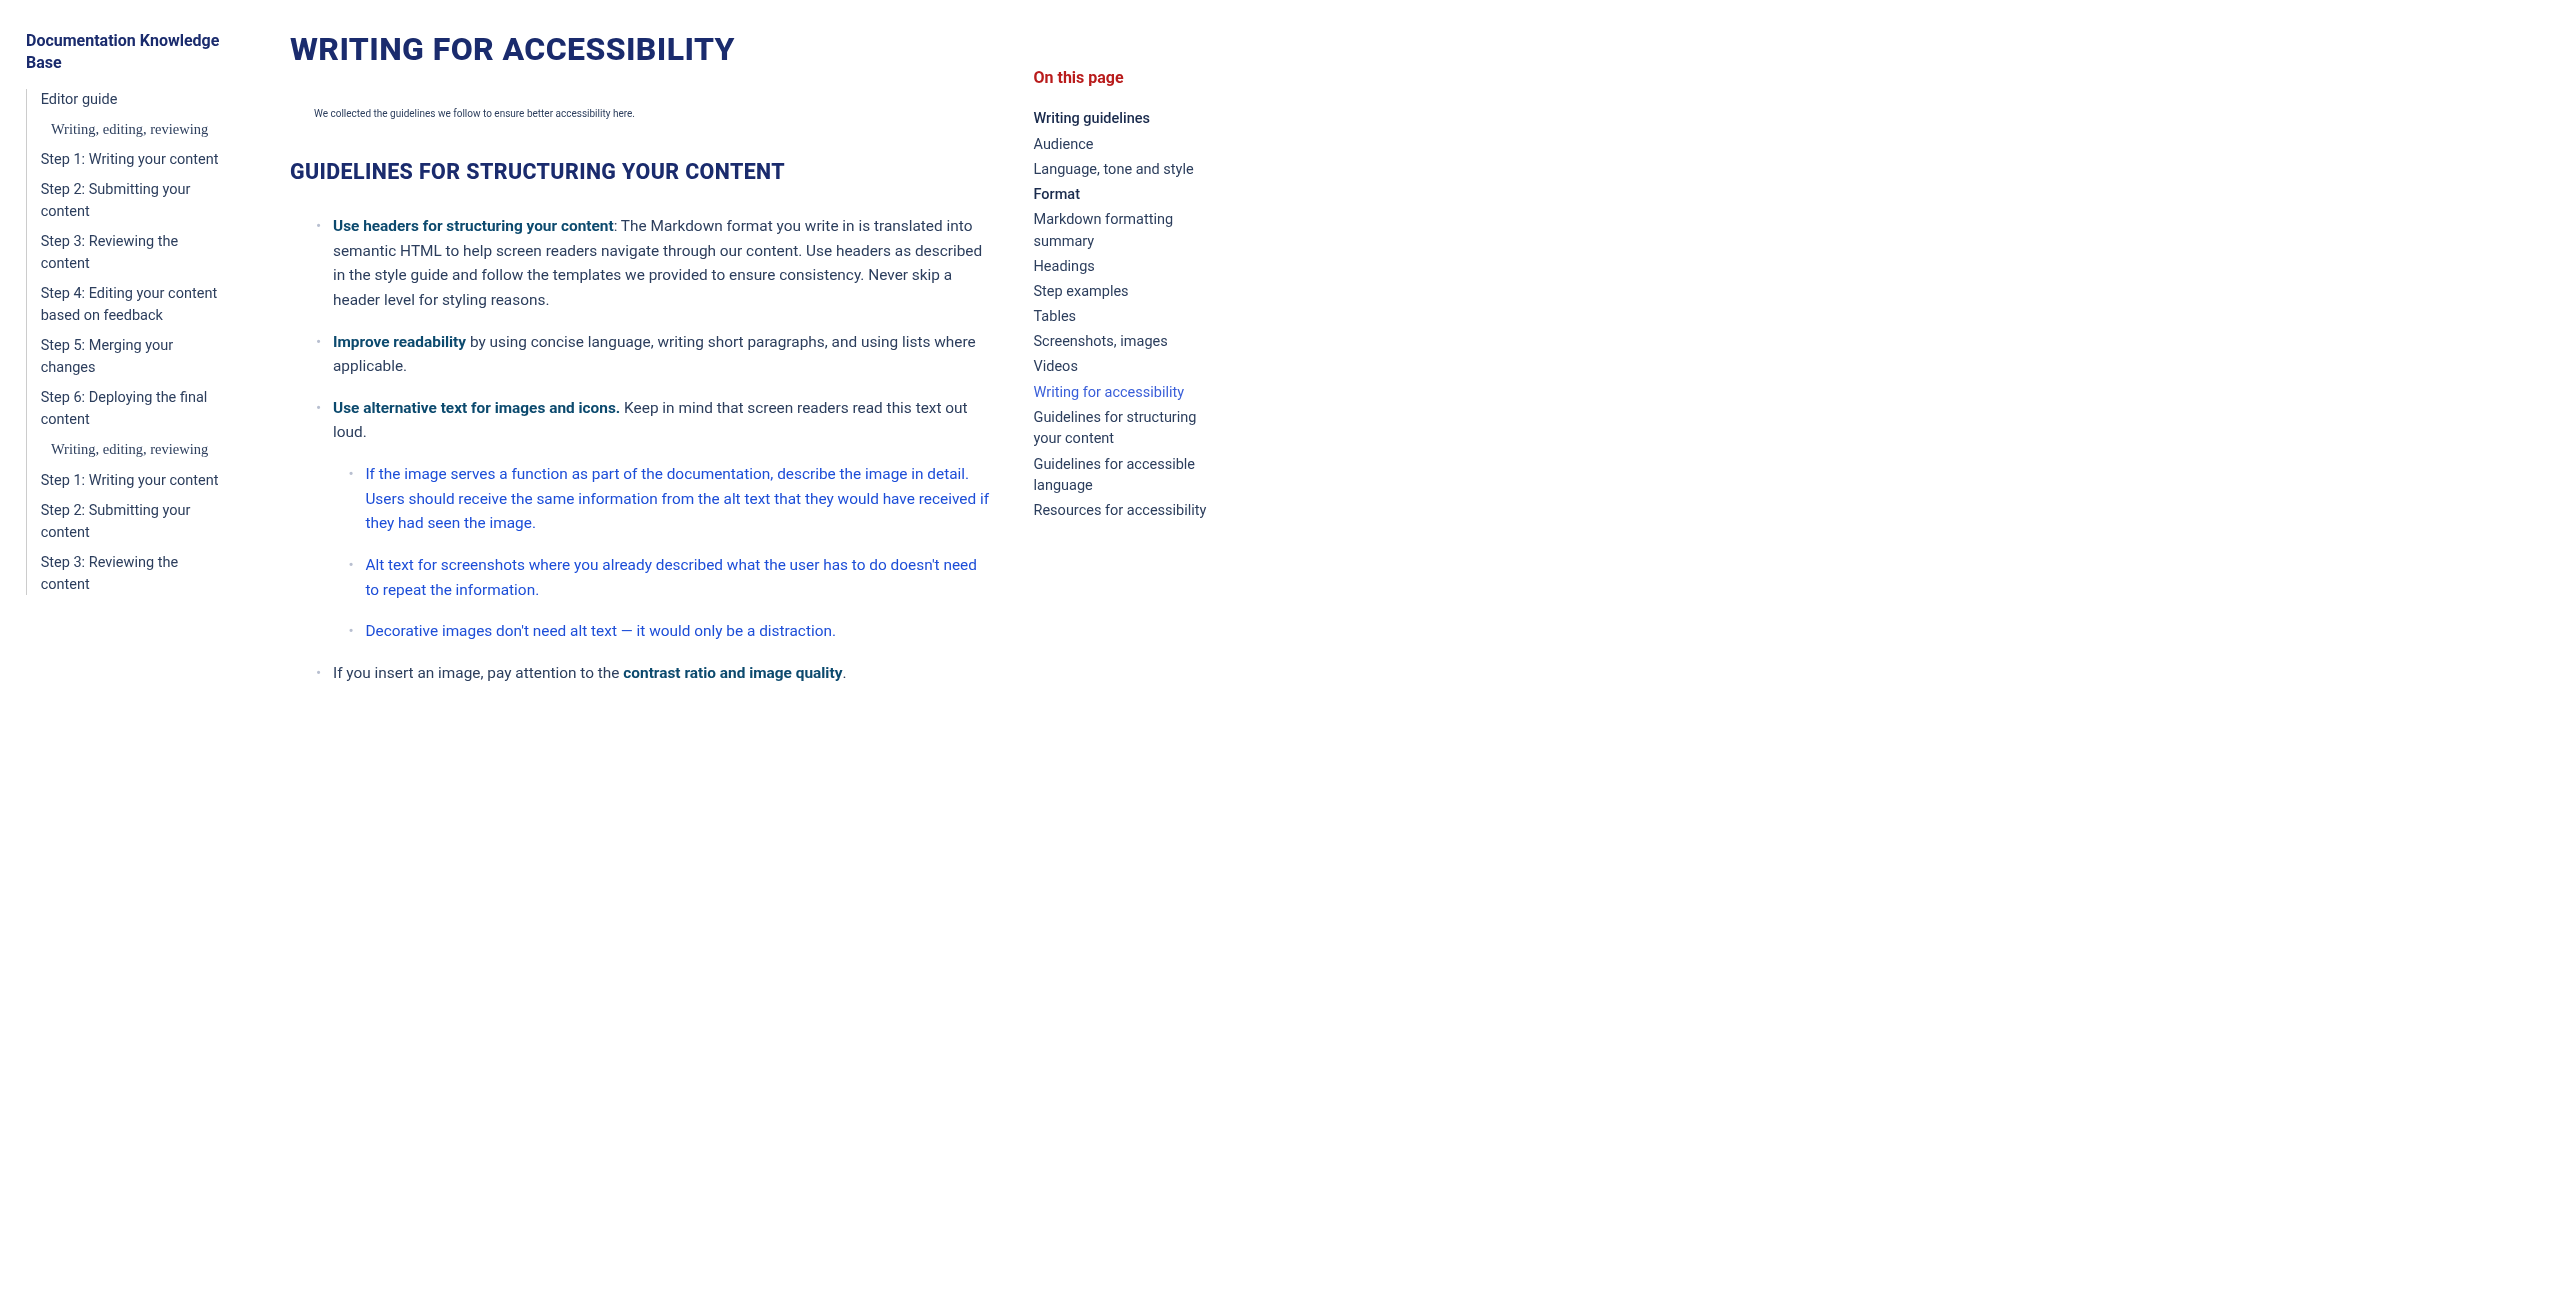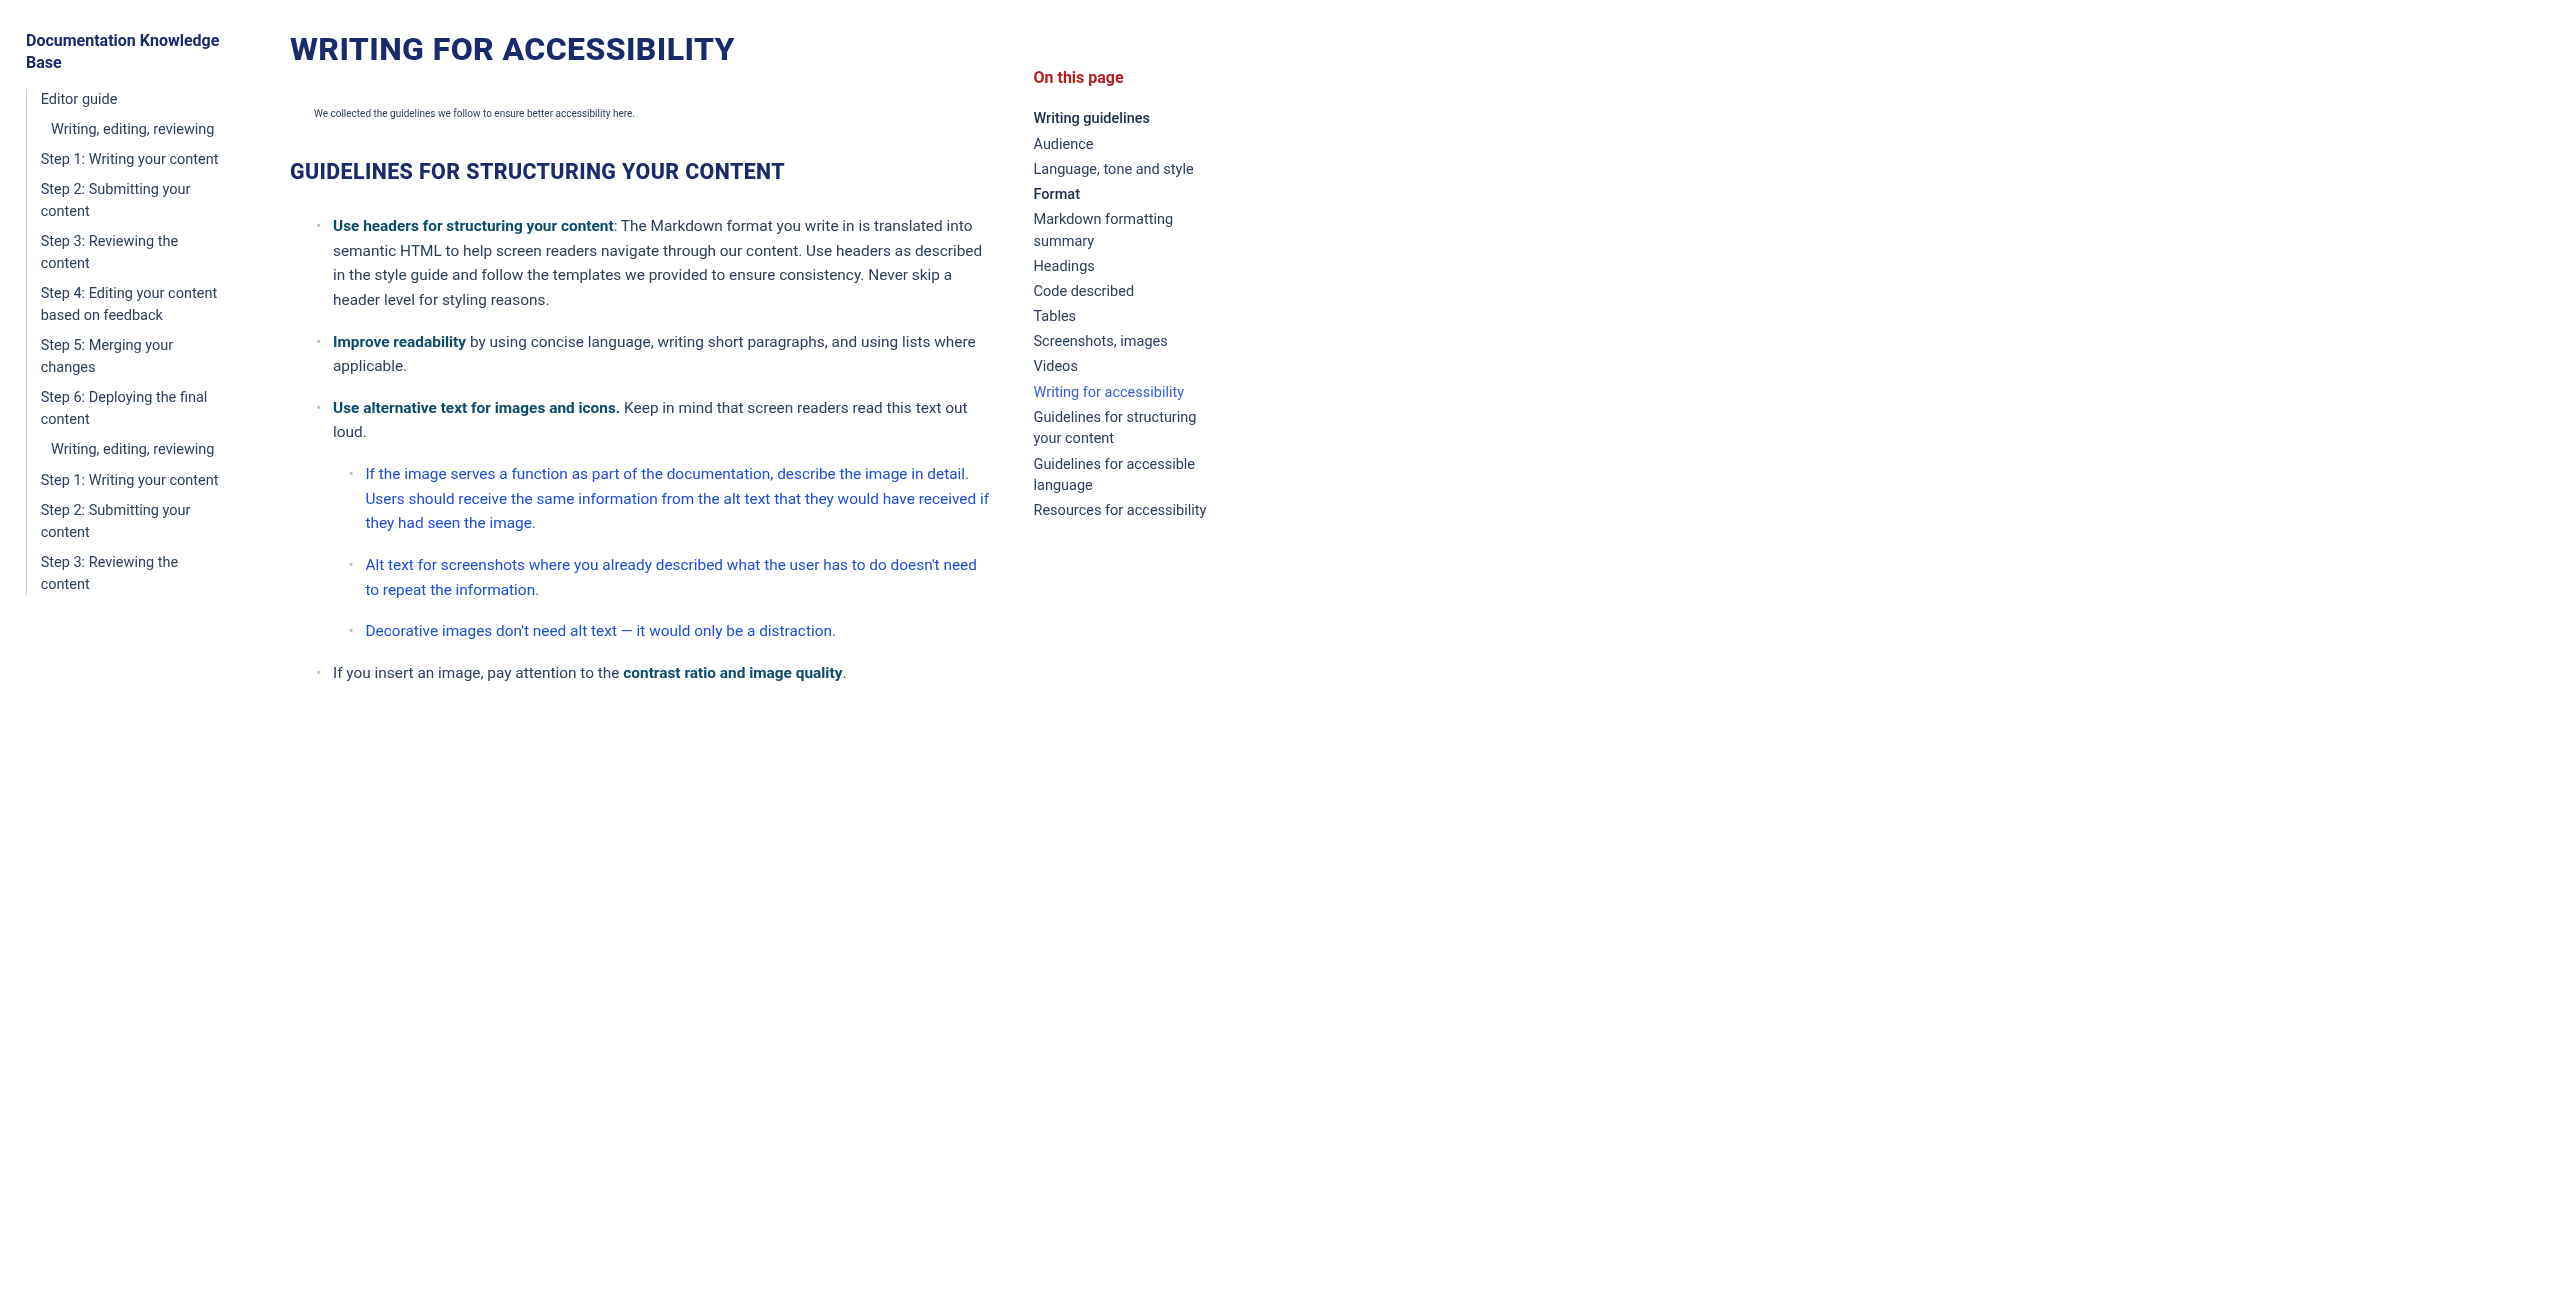--- a/index.html
+++ b/index.html
@@ -32,20 +32,21 @@
     }
     .nav-item {
       font-size: 14.5px;
       color: #2c3e5d;
       line-height: 1.5;
       margin-bottom: 8.5px;
       cursor: pointer;
     }
     .nav-item.sub {
       padding-left: 10.3px;
+      font-family: Liberation Serif, serif;
     }
     .main-content {
       flex: 1;
       padding: 30px 34px 17px 51px;
       max-width: 786px;
     }
     h1 {
       font-size: 32px;
       font-weight: 800;
       color: #1a2b6d;
@@ -183,21 +184,21 @@
 
 <aside class="sidebar-right">
   <div class="toc-title">On this page</div>
   <nav>
     <div class="toc-item section">Writing guidelines</div>
     <div class="toc-item">Audience</div>
     <div class="toc-item">Language, tone and style</div>
     <div class="toc-item section">Format</div>
     <div class="toc-item">Markdown formatting summary</div>
     <div class="toc-item">Headings</div>
-    <div class="toc-item">Code described</div>
+    <div class="toc-item">Step examples</div>
     <div class="toc-item">Tables</div>
     <div class="toc-item">Screenshots, images</div>
     <div class="toc-item">Videos</div>
     <div class="toc-item active">Writing for accessibility</div>
     <div class="toc-item">Guidelines for structuring your content</div>
     <div class="toc-item">Guidelines for accessible language</div>
     <div class="toc-item">Resources for accessibility</div>
   </nav>
 </aside>
 

